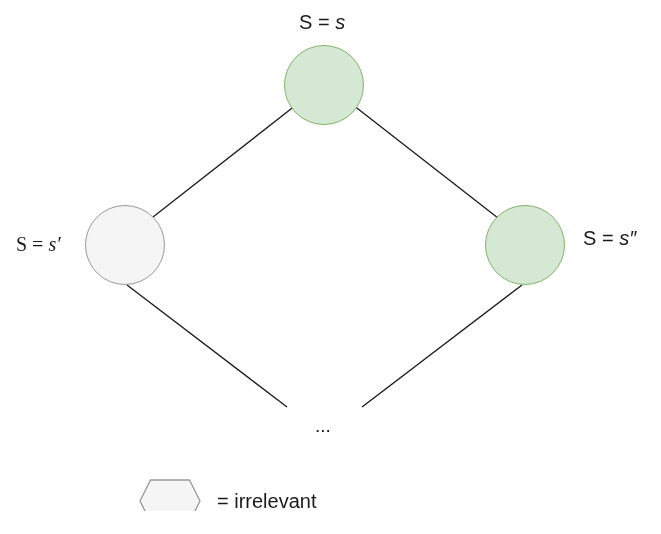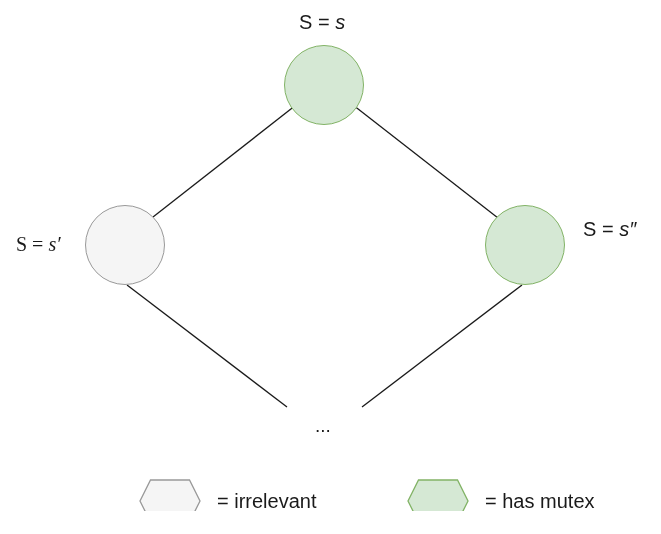--- a/index.html
+++ b/index.html
@@ -89,31 +89,25 @@
   <div class="node node-green" style="left:284px; top:45px; width:80px; height:80px;"></div>
 
   <div class="node node-gray" style="left:85px; top:205px; width:80px; height:80px;"></div>
 
   <div class="node node-right node-green" style="left:485px; top:205px; width:80px; height:80px;"></div>
 
   <div class="node-label" style="left:299px; top:12px;"><span>S = </span><span class="var">s</span></div>
 
   <div class="node-label" style="left:16px; top:234px;font-family:Liberation Serif, serif;"><span>S = </span><span class="var">s′</span></div>
 
-  <div class="node-label" style="left:583px; top:219px;"><span>S = </span><span class="var">s″</span></div>
+  <div class="node-label" style="left:583px; top:228px;"><span>S = </span><span class="var">s″</span></div>
 
   <div class="ellipsis" style="left:315px; top:416px;">...</div>
 
   <div class="legend-item" style="left:139px; top:479px;">
     <svg class="hexagon" viewBox="0 0 62 44" xmlns="http://www.w3.org/2000/svg">
       <polygon points="11.5,1 50.5,1 61,22 50.5,43 11.5,43 1,22" fill="#f5f5f5" stroke="#999999" stroke-width="1.3"></polygon>
     </svg>
     <span class="legend-text">= irrelevant</span>
   </div>
 
-  <div class="legend-item" style="left:407px; top:479px;">
-    <svg class="hexagon" viewBox="0 0 62 44" xmlns="http://www.w3.org/2000/svg">
-      <polygon points="11.5,1 50.5,1 61,22 50.5,43 11.5,43 1,22" fill="#d5e8d4" stroke="#82b366" stroke-width="1.3"></polygon>
-    </svg>
-    <span class="legend-text">= has mutex</span>
-  </div>
 
 </div>
 
 </body></html>

